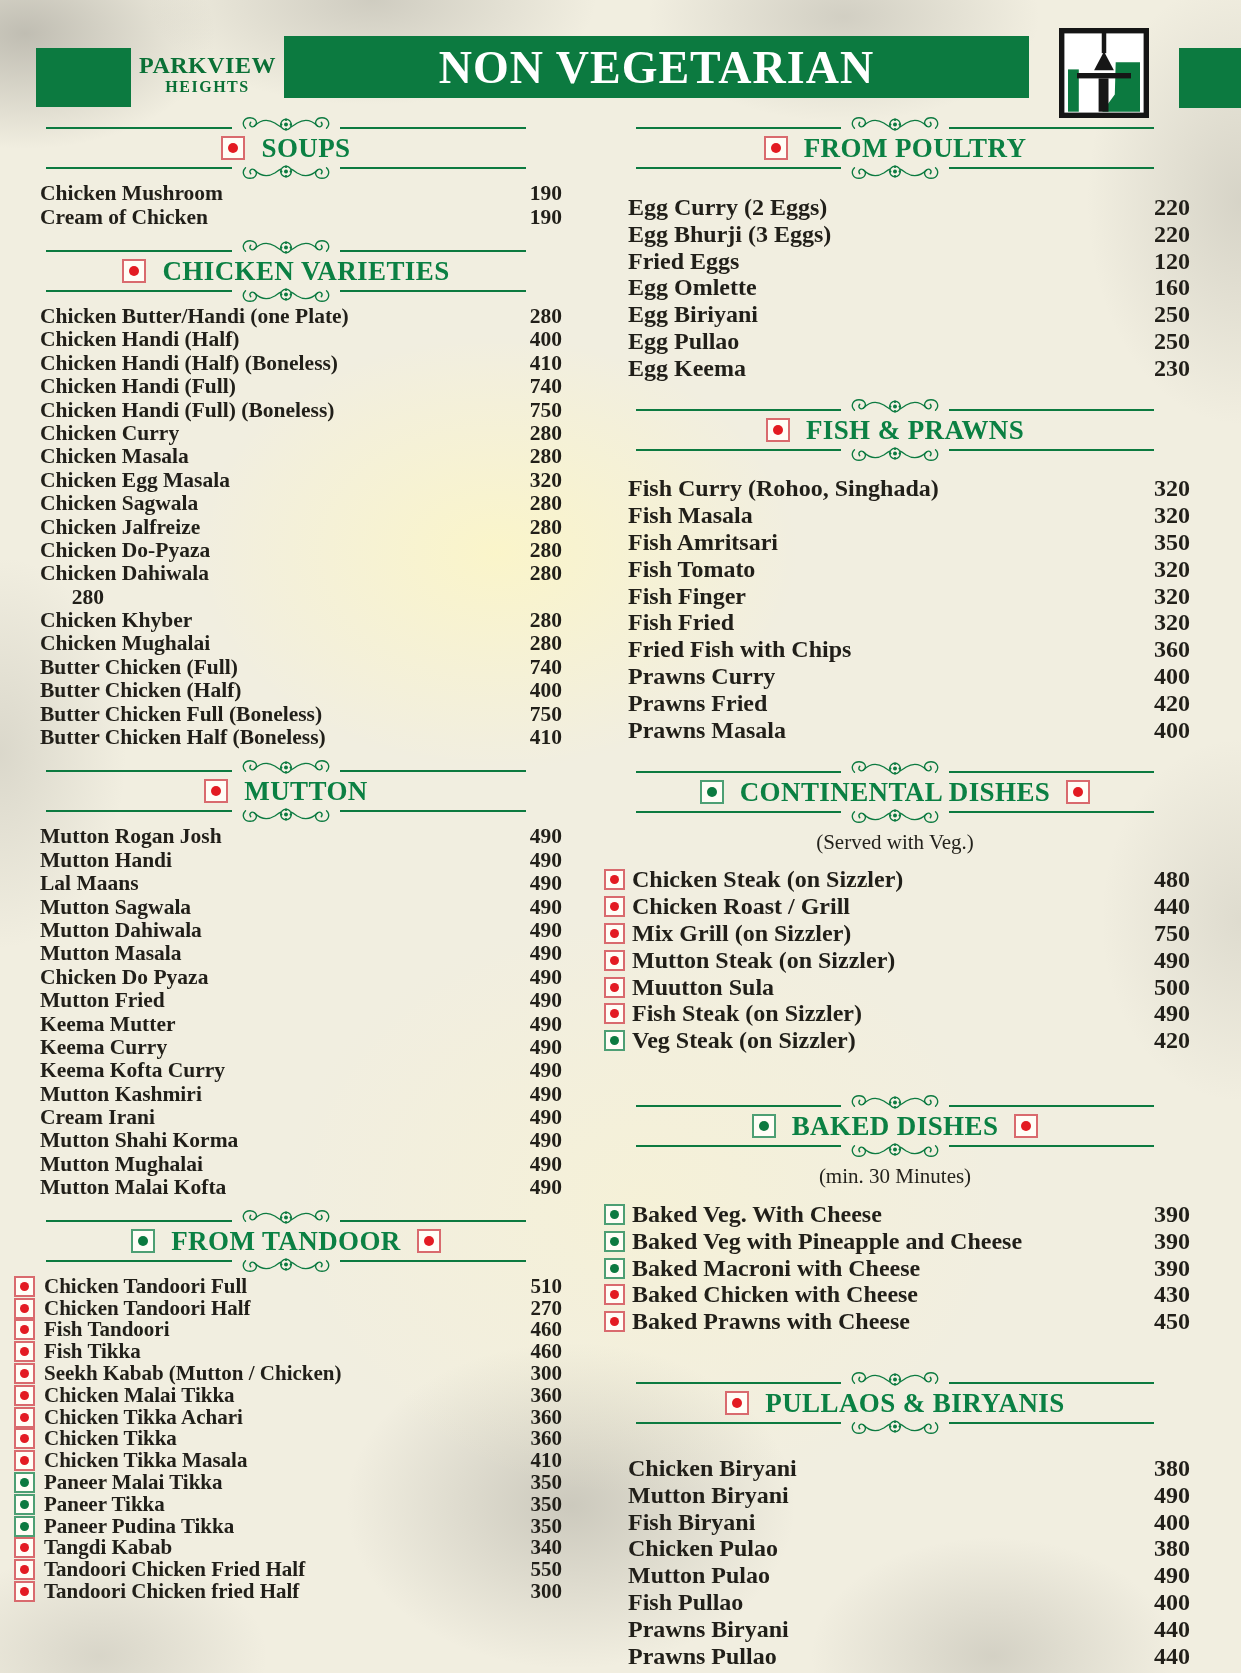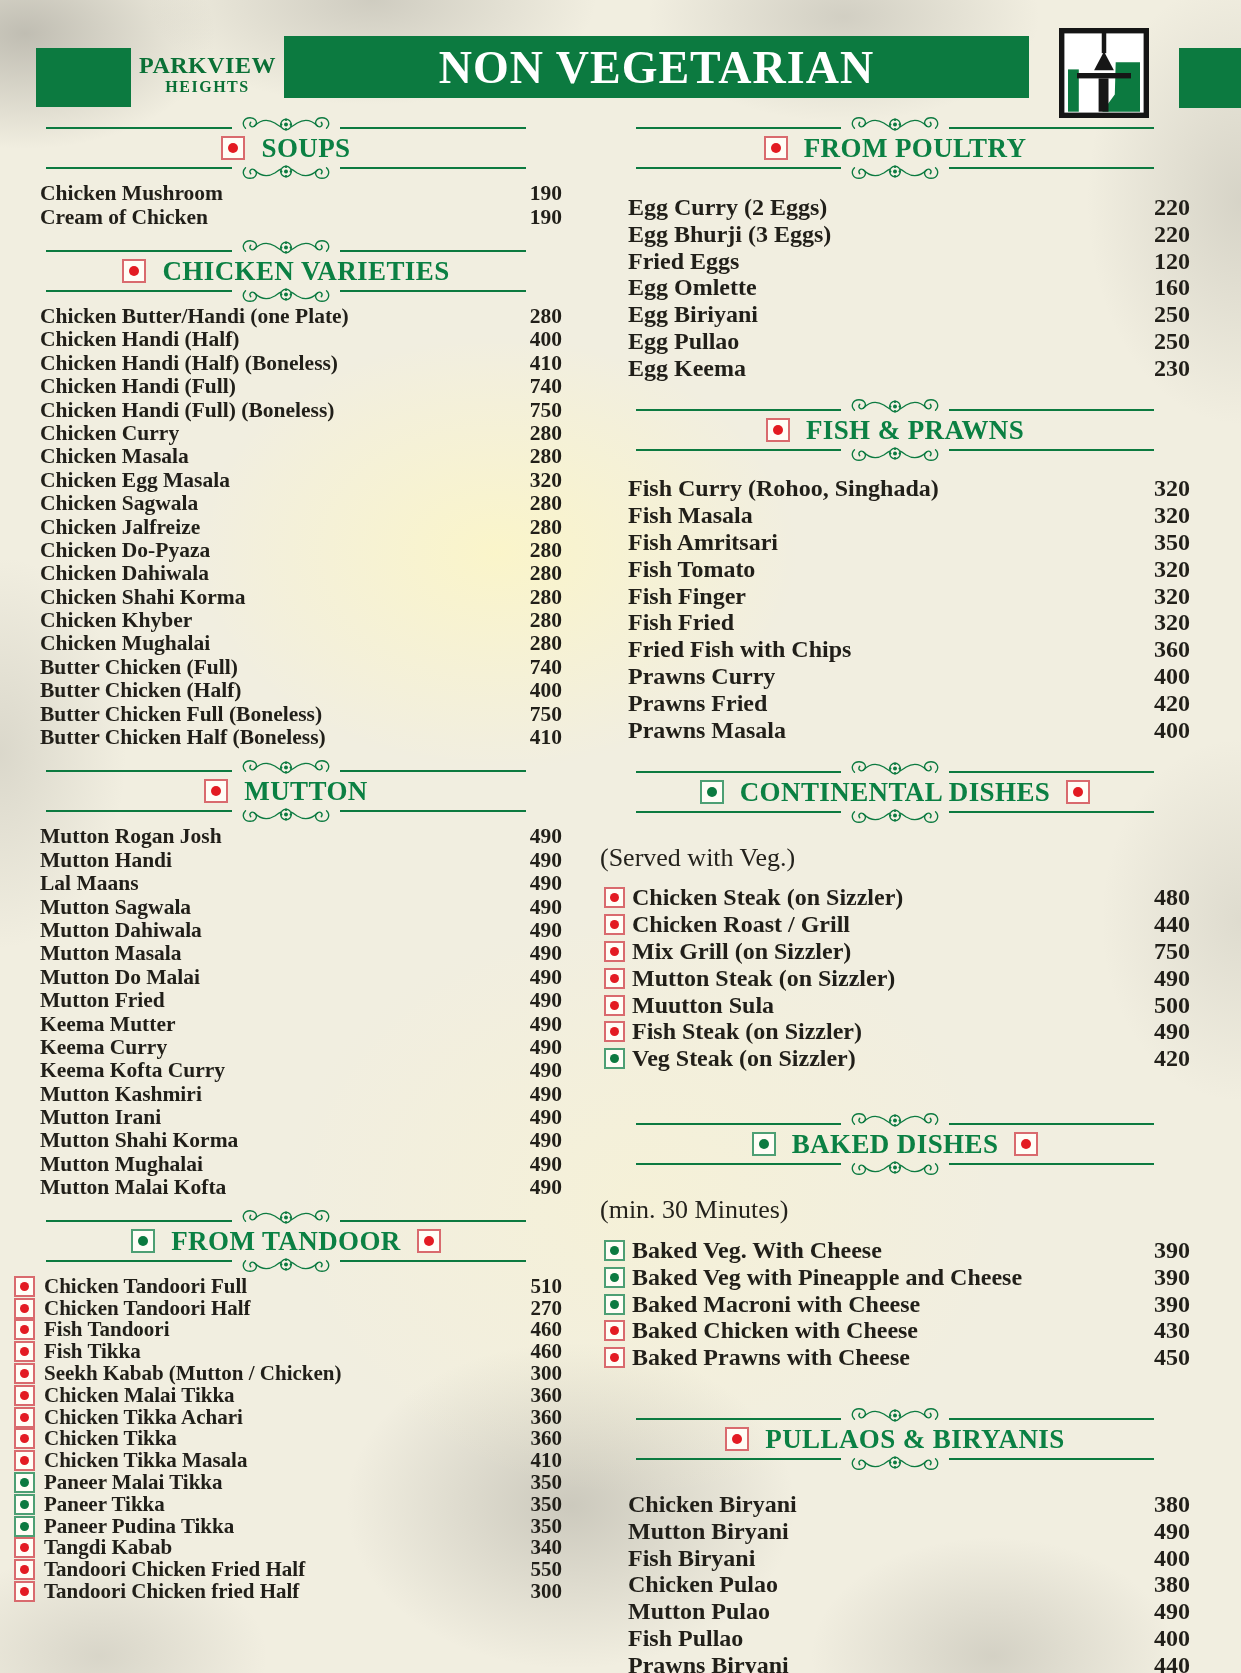--- a/index.html
+++ b/index.html
@@ -43,21 +43,21 @@
   .col-right .sec:nth-child(5){margin-top:34px;}
   
   .orn{display:flex;align-items:flex-end;height:18px;padding:0 36px;color:var(--green,#0c7a40);}
   .orn .ln{flex:1;height:2px;background:currentColor;margin-bottom:3px;}
   .orn svg{margin:0 4px;display:block;}
   .orn.bot{align-items:flex-start;}
   .orn.bot .ln{margin-bottom:0;margin-top:3px;}
   .orn.bot svg{transform:scaleY(-1);}
   .sec-head{display:flex;align-items:center;justify-content:center;gap:16px;height:30px;margin:1px 0;}
   .sec-title{margin:0;font-size:27px;line-height:30px;font-weight:bold;color:var(--hgreen,#0b8043);letter-spacing:.4px;white-space:nowrap;}
-  .sub{text-align:left;font-size:26px;color:#24221c;margin:17px 0 2px;}
+  .sub{text-align:center;font-size:21px;color:#24221c;margin:4px 0 2px;}
   
   .mark{width:21px;height:21px;box-sizing:border-box;border:2px solid;background:#fffdf6;
         display:inline-flex;align-items:center;justify-content:center;flex:0 0 auto;}
   .mark .dot{width:9px;height:9px;border-radius:50%;}
   .mark.red{border-color:#d96a6e;}
   .mark.red .dot{background:var(--red,#e31b22);}
   .mark.green{border-color:#4d9f74;}
   .mark.green .dot{background:var(--green,#0c7a40);}
   .sec-head .mark{width:24px;height:24px;}
   .sec-head .mark .dot{width:10px;height:10px;}
@@ -251,21 +251,20 @@
           </div>
           <div class="item">
             <span class="nm">Chicken Do-Pyaza</span>
             <span class="pr">280</span>
           </div>
           <div class="item">
             <span class="nm">Chicken Dahiwala</span>
             <span class="pr">280</span>
           </div>
           <div class="item">
-            <span class="nm">Chicken Shahi Korma</span>
             <span class="pr">280</span>
           </div>
           <div class="item">
             <span class="nm">Chicken Khyber</span>
             <span class="pr">280</span>
           </div>
           <div class="item">
             <span class="nm">Chicken Mughalai</span>
             <span class="pr">280</span>
           </div>
@@ -353,21 +352,21 @@
           </div>
           <div class="item">
             <span class="nm">Mutton Dahiwala</span>
             <span class="pr">490</span>
           </div>
           <div class="item">
             <span class="nm">Mutton Masala</span>
             <span class="pr">490</span>
           </div>
           <div class="item">
-            <span class="nm">Mutton Do Malai</span>
+            <span class="nm">Chicken Do Pyaza</span>
             <span class="pr">490</span>
           </div>
           <div class="item">
             <span class="nm">Mutton Fried</span>
             <span class="pr">490</span>
           </div>
           <div class="item">
             <span class="nm">Keema Mutter</span>
             <span class="pr">490</span>
           </div>
@@ -377,21 +376,21 @@
           </div>
           <div class="item">
             <span class="nm">Keema Kofta Curry</span>
             <span class="pr">490</span>
           </div>
           <div class="item">
             <span class="nm">Mutton Kashmiri</span>
             <span class="pr">490</span>
           </div>
           <div class="item">
-            <span class="nm">Mutton Irani</span>
+            <span class="nm">Cream Irani</span>
             <span class="pr">490</span>
           </div>
           <div class="item">
             <span class="nm">Mutton Shahi Korma</span>
             <span class="pr">490</span>
           </div>
           <div class="item">
             <span class="nm">Mutton Mughalai</span>
             <span class="pr">490</span>
           </div>

